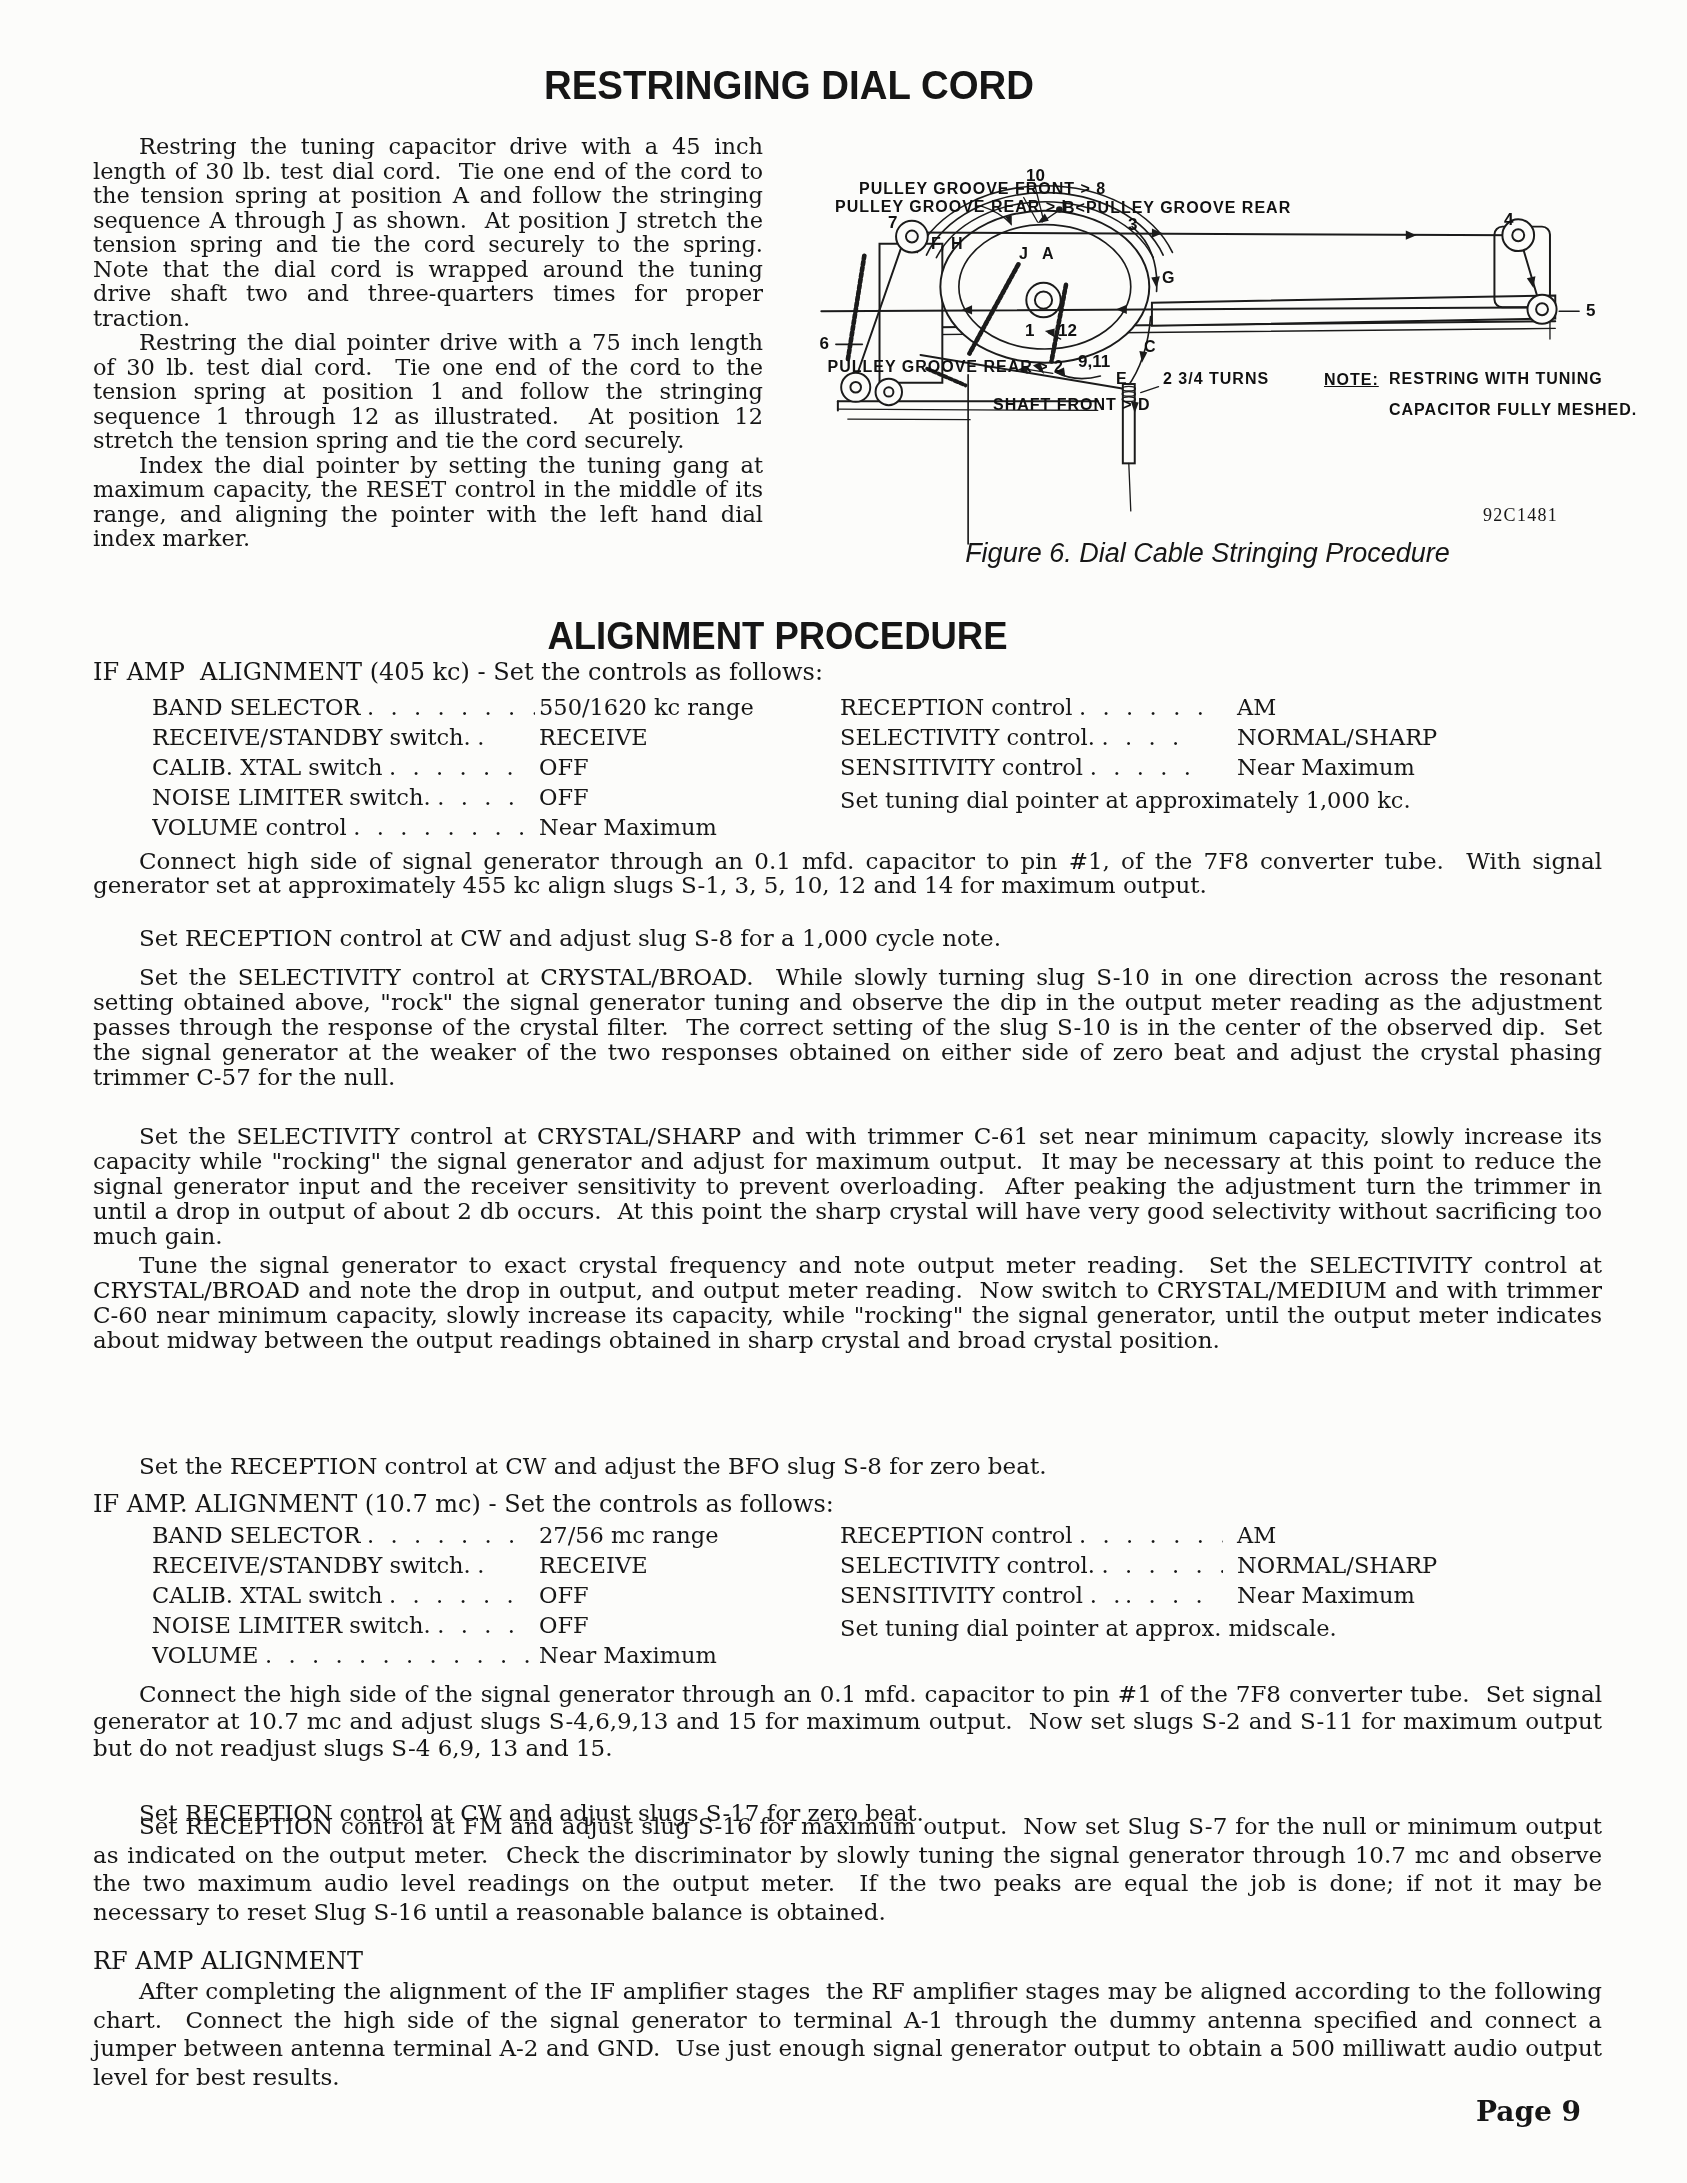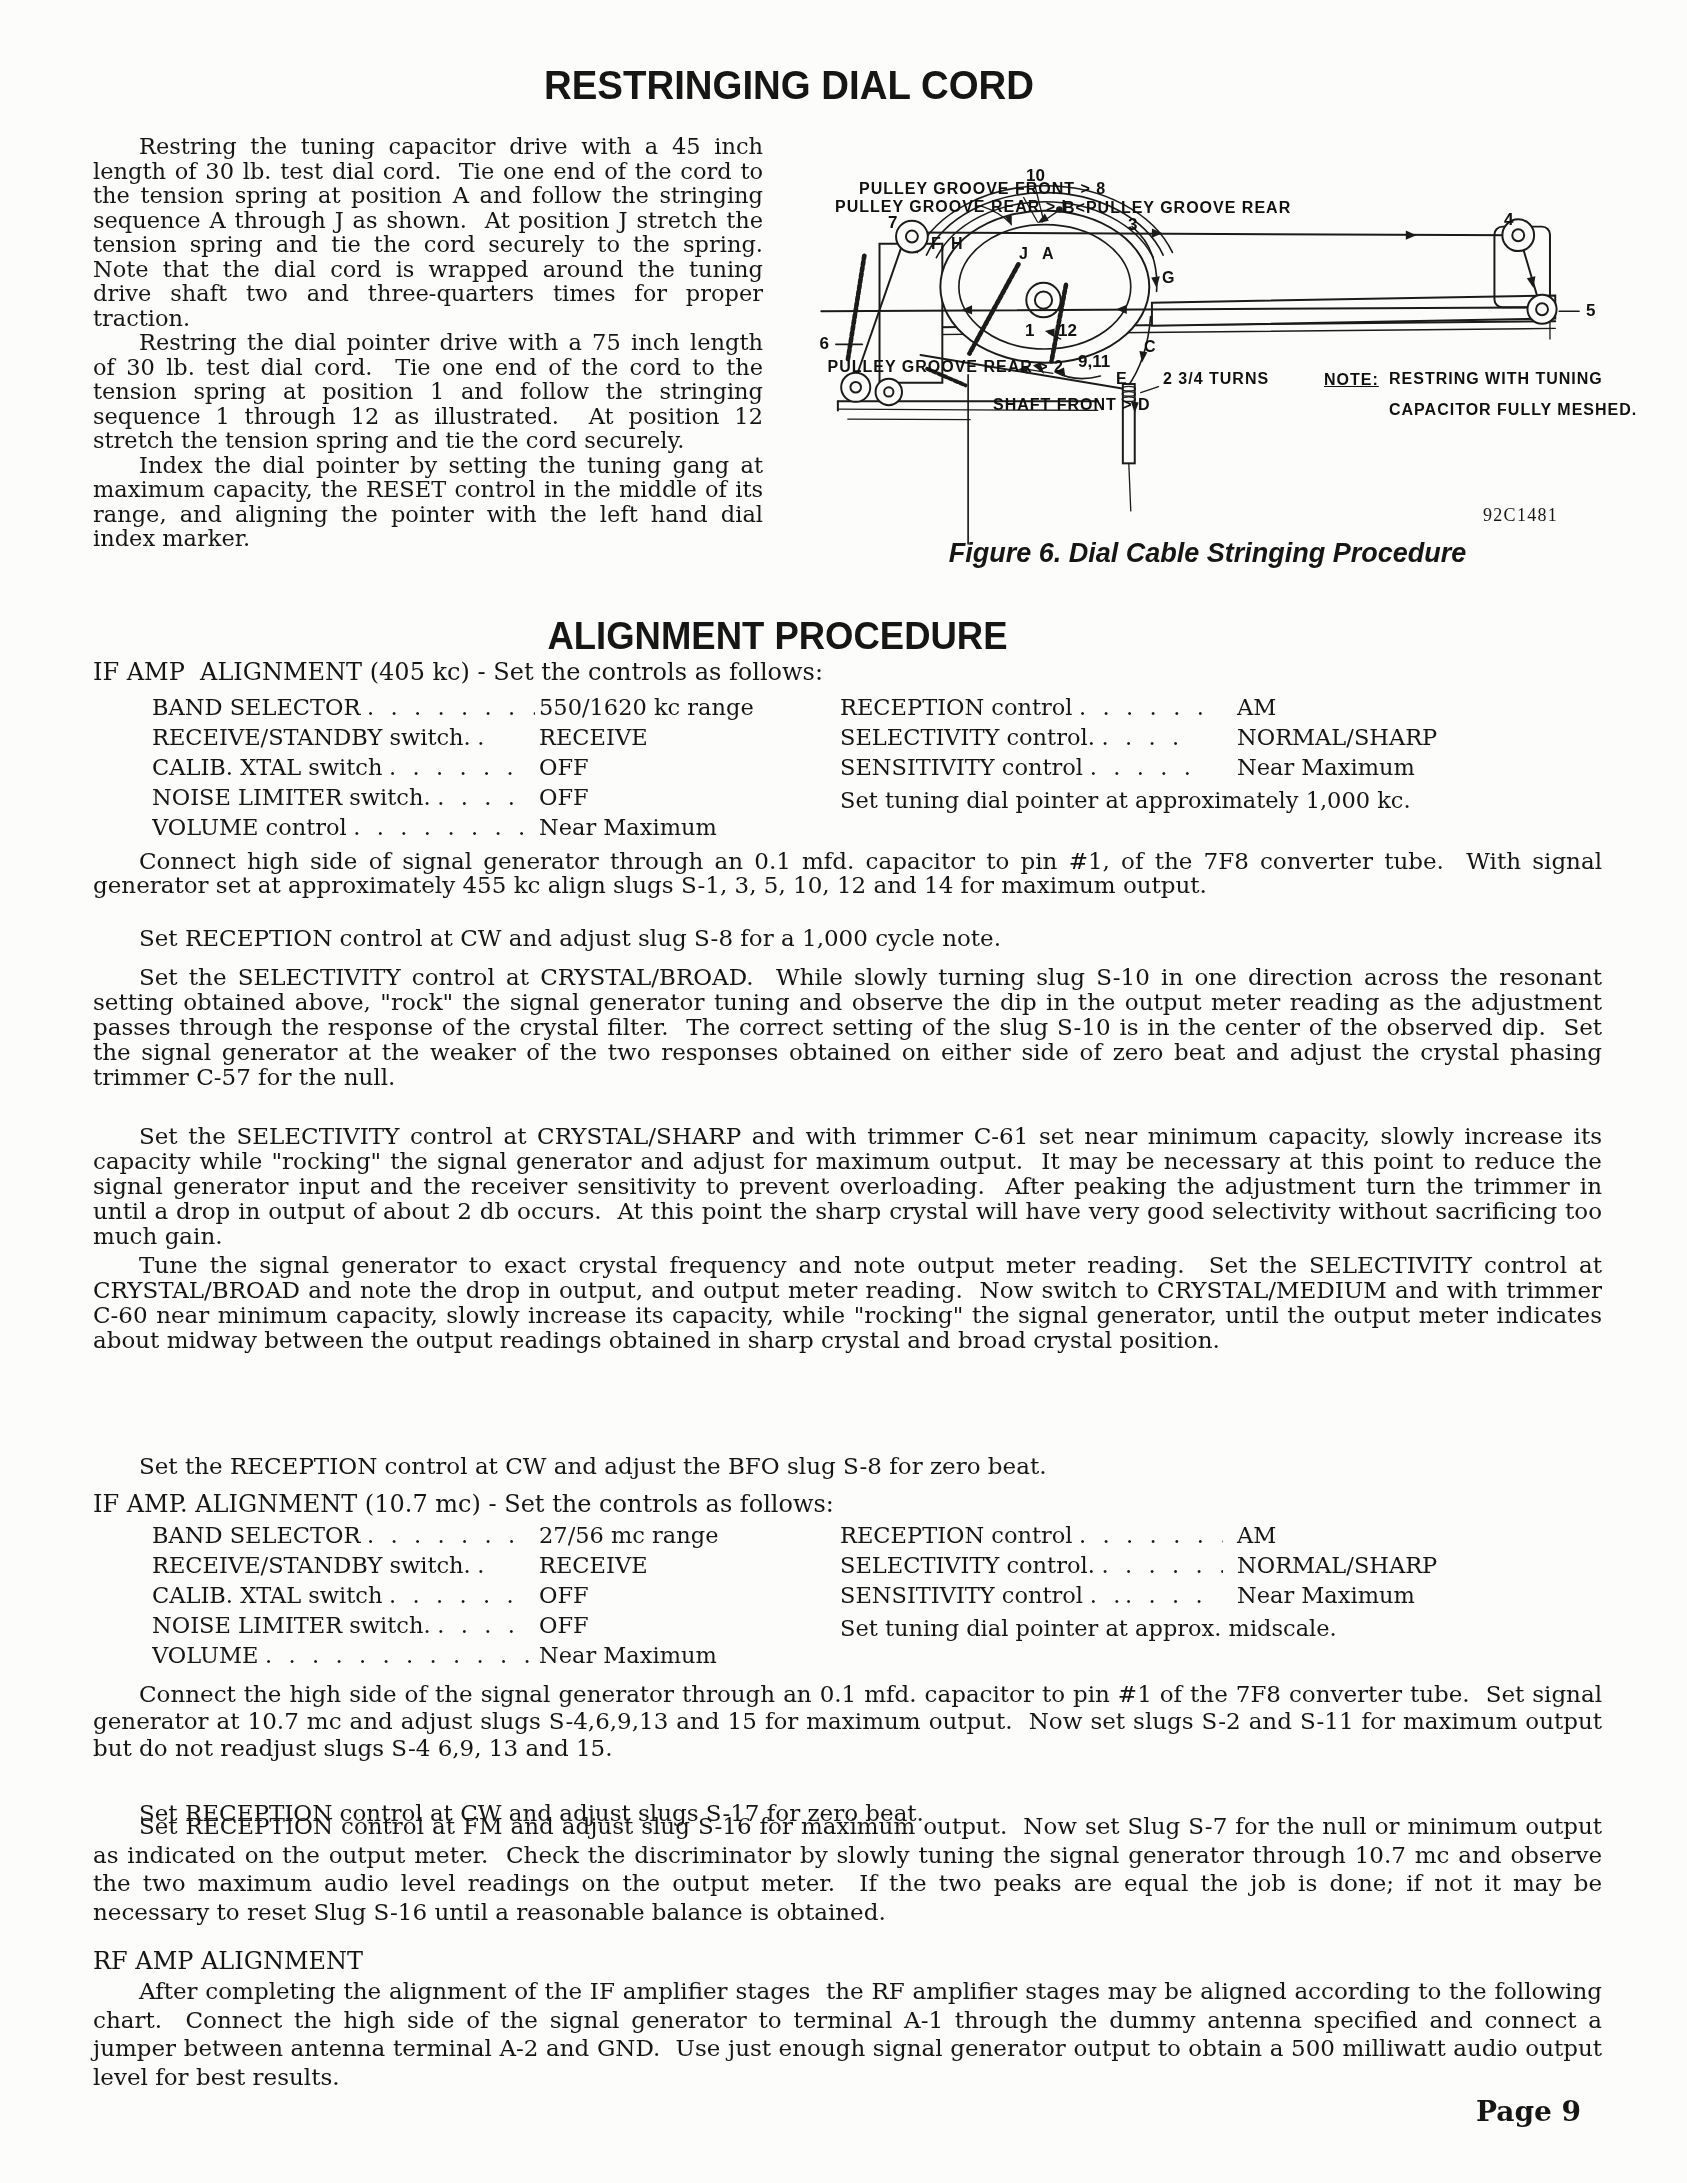--- a/index.html
+++ b/index.html
@@ -21,21 +21,21 @@
   .tright .svalue{left:397px;}
   .tnote{font-size:22.5px;white-space:nowrap;}
   
   #figure{left:801px;top:142px;width:887px;height:443px;}
   .flabel{position:absolute;font-family:"Liberation Sans",sans-serif;font-weight:700;
           font-size:16px;letter-spacing:1px;white-space:nowrap;color:#111;}
   .fnum{font-size:17px;letter-spacing:0;}
   .fid{position:absolute;font-family:"Liberation Mono","DejaVu Sans Mono",monospace;
        font-size:18px;letter-spacing:1.3px;}
   .fcaption{position:absolute;font-family:"Liberation Sans",sans-serif;font-style:italic;
-            font-weight:700;font-size:27px;text-align:center;}
+            font-weight:400;font-size:27px;text-align:center;}
   .fnote-label{text-decoration:underline;}
   svg{position:absolute;left:0;top:0;}
   .pageno{font-size:28px;}
 </style>
 </head>
 <body>
 
 <div id="page">
 
   <div class="abs bigtitle" style="left:0;top:63px;width:1578px;">RESTRINGING DIAL CORD</div>

